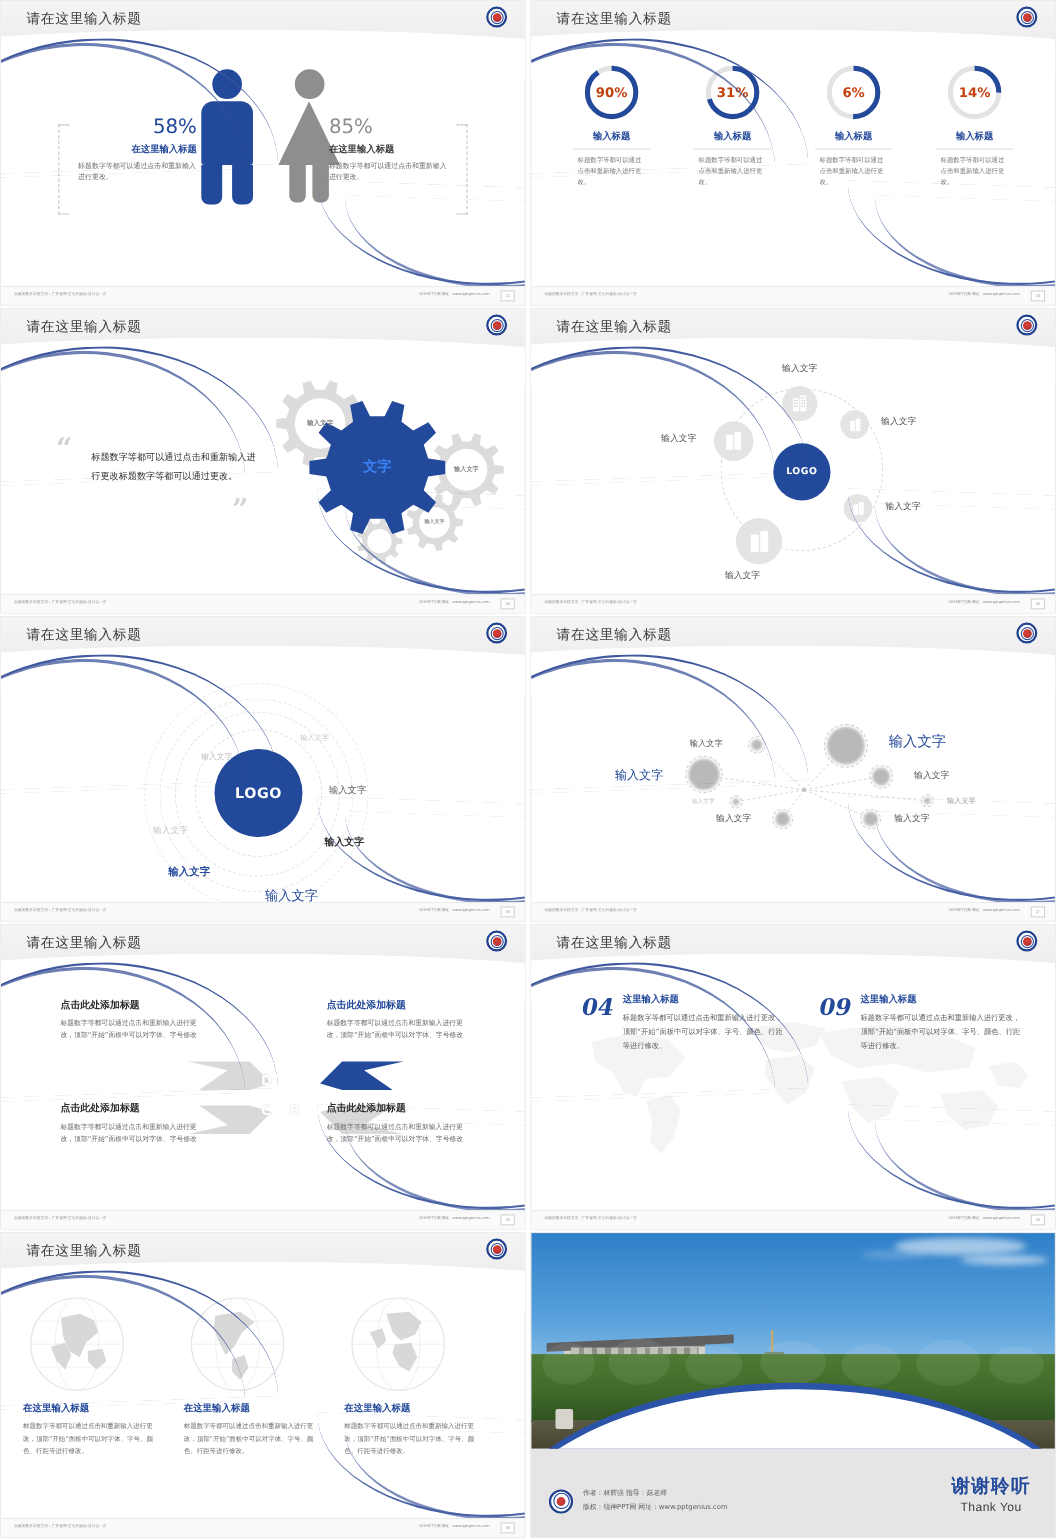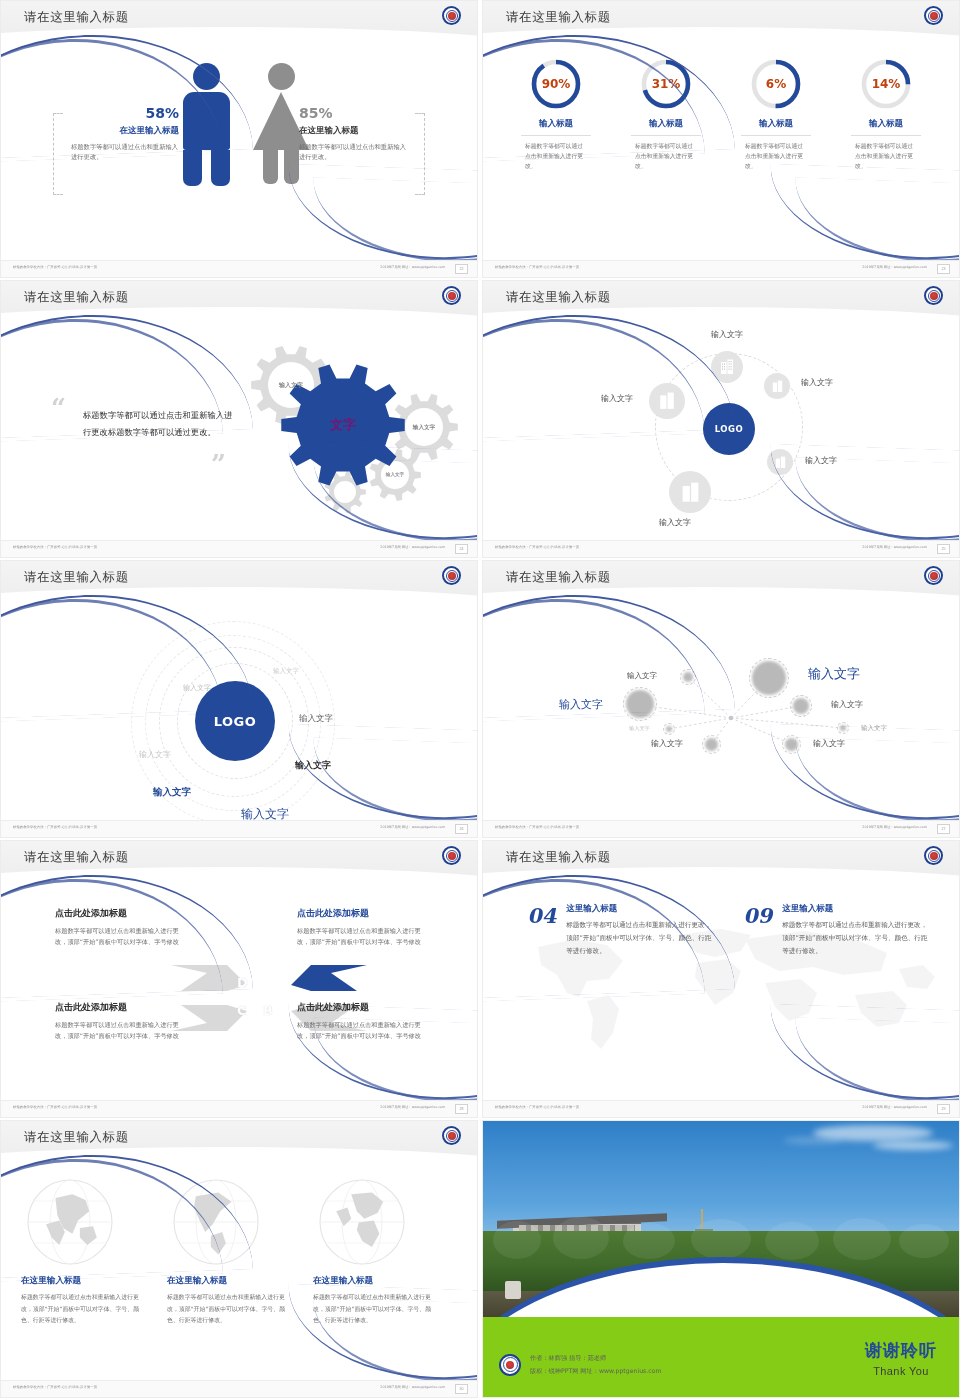--- a/index.html
+++ b/index.html
@@ -129,21 +129,21 @@
   .p-male-legs::before, .p-male-legs::after {
     content:""; position:absolute; top:0; width:19px;height:36px;
     border-radius:0 0 7px 7px;
   }
   .p-male-legs::before { left:0; } .p-male-legs::after { right:0; }
   .p-fem-legs { width:42px;height:34px;margin:0 auto;position:relative; }
   .p-fem-legs::before, .p-fem-legs::after {
     content:""; position:absolute; top:0; width:16px;height:34px;border-radius:0 0 6px 6px;
   }
   .p-fem-legs::before { left:1px; } .p-fem-legs::after { right:1px; }
-  .stat-pct { font-size:14px; font-weight:bold; font-family:"DejaVu Sans",sans-serif; }
+  .stat-pct { font-size:18px; font-weight:normal; font-family:"DejaVu Sans",sans-serif; }
   .stat-sub { font-size:8.5px; font-weight:bold; margin-top:4px; font-family:"DejaVu Sans",sans-serif;}
   .stat-desc { font-size:6.3px; color:#6d6d6d; line-height:1.65; margin-top:5px; width:108px; font-family:"DejaVu Sans",sans-serif;}
   .dashbox { position:absolute; border:1px dashed #c4c4c4; }
 
   
   .donut-row { position:absolute; left:18px; top:16px; width:442px; display:flex; }
   .donut-col { width:110px; text-align:center; }
   .donut { width:54px;height:54px;margin:0 auto; position:relative; }
   .donut svg { display:block; }
   .donut-val {
@@ -184,21 +184,21 @@
   .bignum { font-size:21px;font-style:italic;font-weight:bold;color:#23499a;font-family:"DejaVu Serif",serif; }
   .n-head { font-size:8.5px;font-weight:bold;color:#23499a;font-family:"DejaVu Sans",sans-serif; }
   .n-body { font-size:6.6px;color:#5c5c5c;line-height:2.0;width:148px;margin-top:4px;font-family:"DejaVu Sans",sans-serif; }
   .worldmap { position:absolute;left:0;right:0;top:28px;opacity:.085; }
 
   
   .g-head { font-size:8.6px;font-weight:bold;color:#23499a;font-family:"DejaVu Sans",sans-serif; }
   .g-body { font-size:5.9px;color:#6d6d6d;line-height:1.95;margin-top:5px;width:124px;font-family:"DejaVu Sans",sans-serif; }
 
   
-  .photo-slide { background:#84cc16; }
+  .photo-slide { background:#e5e5e5; }
   .photo { position:absolute;left:0;top:0;width:100%;height:196px;overflow:hidden; }
   .sky { position:absolute;inset:0;background:linear-gradient(180deg,#2f7fc8 0%,#5ba3dd 42%,#9fc9e8 72%,#cfe2f0 100%); }
   .cloud { position:absolute;background:rgba(255,255,255,.55);border-radius:50%;filter:blur(3px); }
   .trees {
     position:absolute;left:0;right:0;bottom:24px;height:62px;
     background:linear-gradient(180deg,#4e7a33 0%,#3f6a2a 55%,#2f5220 100%);
   }
   .tree-tex { position:absolute;border-radius:50%;background:rgba(255,255,255,.08); }
   .bldg { position:absolute;background:#cfcec7;border-top:3px solid #6d6d6d; }
   .water { position:absolute;left:0;right:0;bottom:0;height:26px;background:linear-gradient(180deg,#5d5a46,#46442f); }
@@ -383,21 +383,21 @@
         </g>
         <g>
           <path id="gs4" d="M131.71 153.95 L136.88 154.79 L136.88 159.21 L131.71 160.05 L129.99 164.76 L129.99 164.76 L133.42 168.73 L130.57 172.12 L126.07 169.43 L121.73 171.94 L121.73 171.94 L121.81 177.18 L117.45 177.95 L115.72 173.00 L110.79 172.13 L110.79 172.13 L107.48 176.19 L103.64 173.98 L105.50 169.08 L102.29 165.24 L102.29 165.24 L97.13 166.22 L95.62 162.06 L100.20 159.50 L100.20 154.50 L100.20 154.50 L95.62 151.94 L97.13 147.78 L102.29 148.76 L105.50 144.92 L105.50 144.92 L103.64 140.02 L107.48 137.81 L110.79 141.87 L115.72 141.00 L115.72 141.00 L117.45 136.05 L121.81 136.82 L121.73 142.06 L126.07 144.57 L126.07 144.57 L130.57 141.88 L133.42 145.27 L129.99 149.24 L131.71 153.95 Z" fill="#dcdcdc"></path>
           <circle cx="116" cy="157" r="11" fill="#ffffff"></circle>
         </g>
         <g>
           <path id="gmain" d="M160.30 81.92 L175.72 84.12 L175.72 95.88 L160.30 98.08 L156.21 110.68 L156.21 110.68 L167.39 121.52 L160.47 131.04 L146.71 123.75 L135.99 131.54 L135.99 131.54 L138.67 146.88 L127.48 150.52 L120.62 136.53 L107.38 136.53 L107.38 136.53 L100.52 150.52 L89.33 146.88 L92.01 131.54 L81.29 123.75 L81.29 123.75 L67.53 131.04 L60.61 121.52 L71.79 110.68 L67.70 98.08 L67.70 98.08 L52.28 95.88 L52.28 84.12 L67.70 81.92 L71.79 69.32 L71.79 69.32 L60.61 58.48 L67.53 48.96 L81.29 56.25 L92.01 48.46 L92.01 48.46 L89.33 33.12 L100.52 29.48 L107.38 43.47 L120.62 43.47 L120.62 43.47 L127.48 29.48 L138.67 33.12 L135.99 48.46 L146.71 56.25 L146.71 56.25 L160.47 48.96 L167.39 58.48 L156.21 69.32 L160.30 81.92 Z" fill="#23499a"></path>
         </g>
       </svg>
       <div style="position:absolute;left:228px;top:14px;width:250px;height:200px;pointer-events:none;">
-        <div class="gear-label" style="left:78px;top:70px;width:72px;height:40px;color:#701a75;font-size:13px;">
+        <div class="gear-label" style="left:78px;top:70px;width:72px;height:40px;color:#3b82f6;font-size:13px;">
             <span>文字</span>
           </div>
         <div class="gear-label" style="left:38px;top:30px;width:48px;height:40px;color:#858585;font-size:6px;">
             <span>输入文字</span>
           </div>
         <div class="gear-label" style="left:173px;top:73px;width:44px;height:38px;color:#858585;font-size:5.6px;">
             <span>输入文字</span>
           </div>
         <div class="gear-label" style="left:148px;top:124px;width:36px;height:32px;color:#8f8f8f;font-size:4.6px;">
             <span>输入文字</span>

